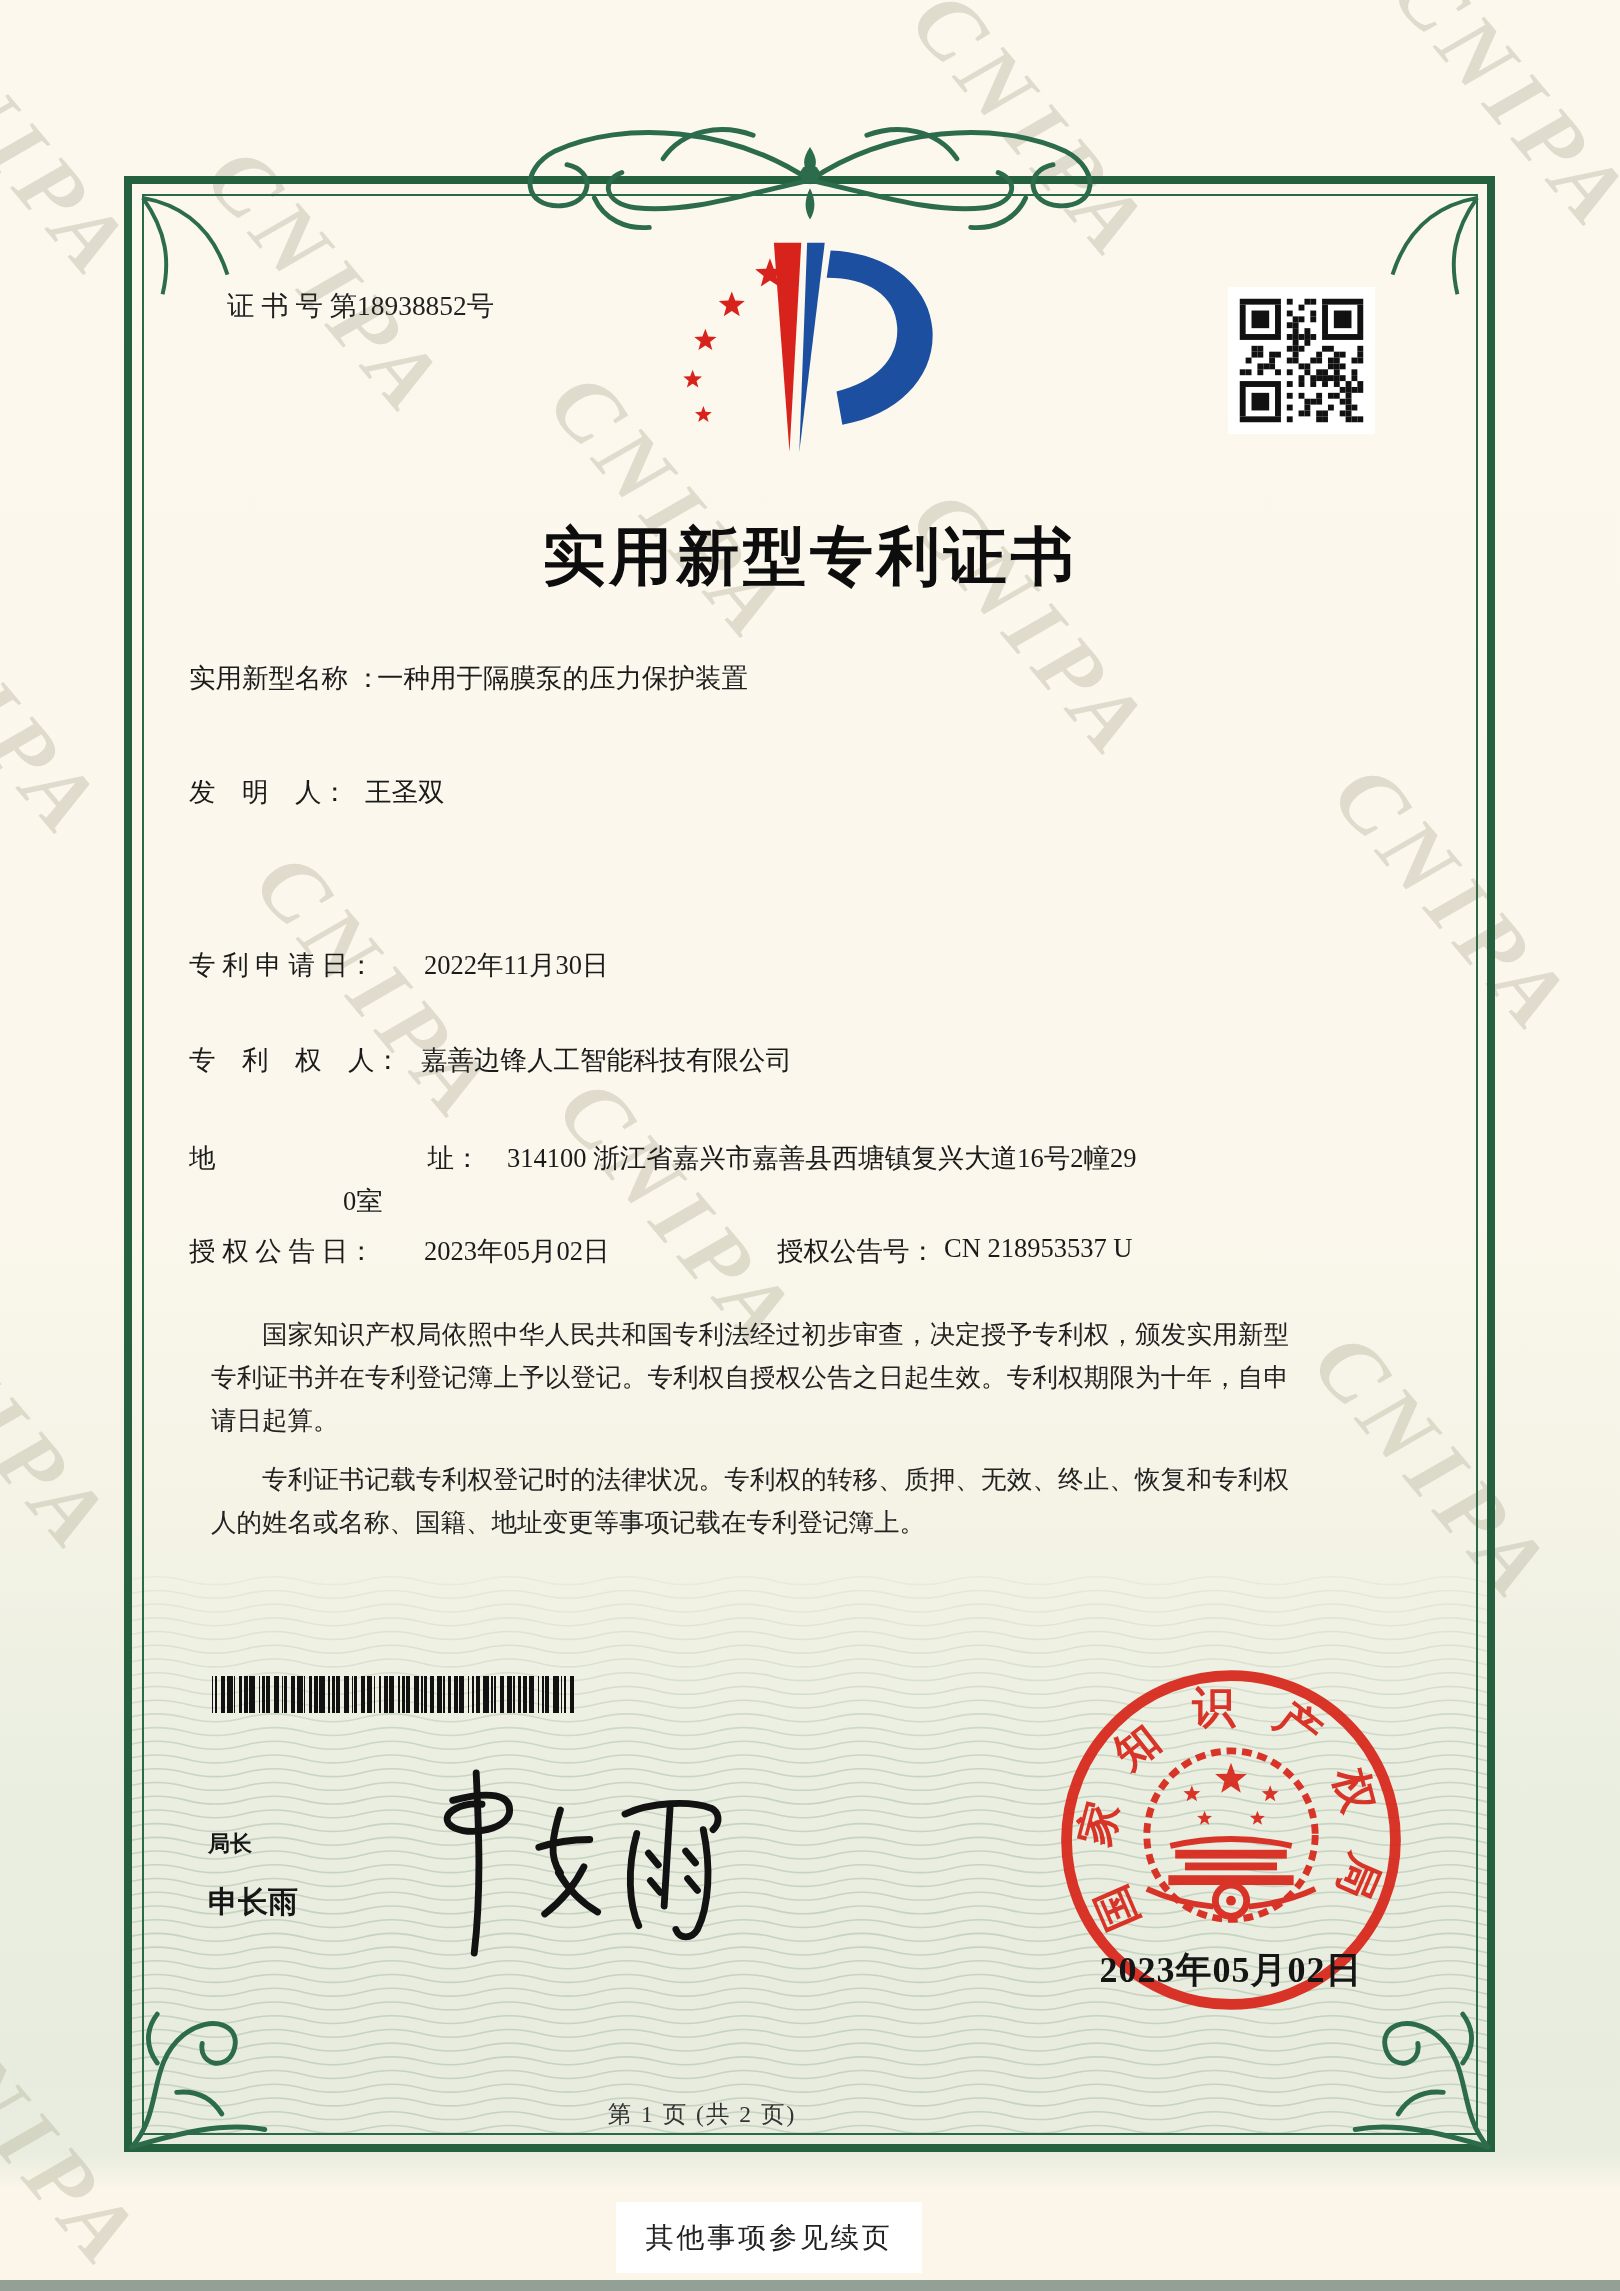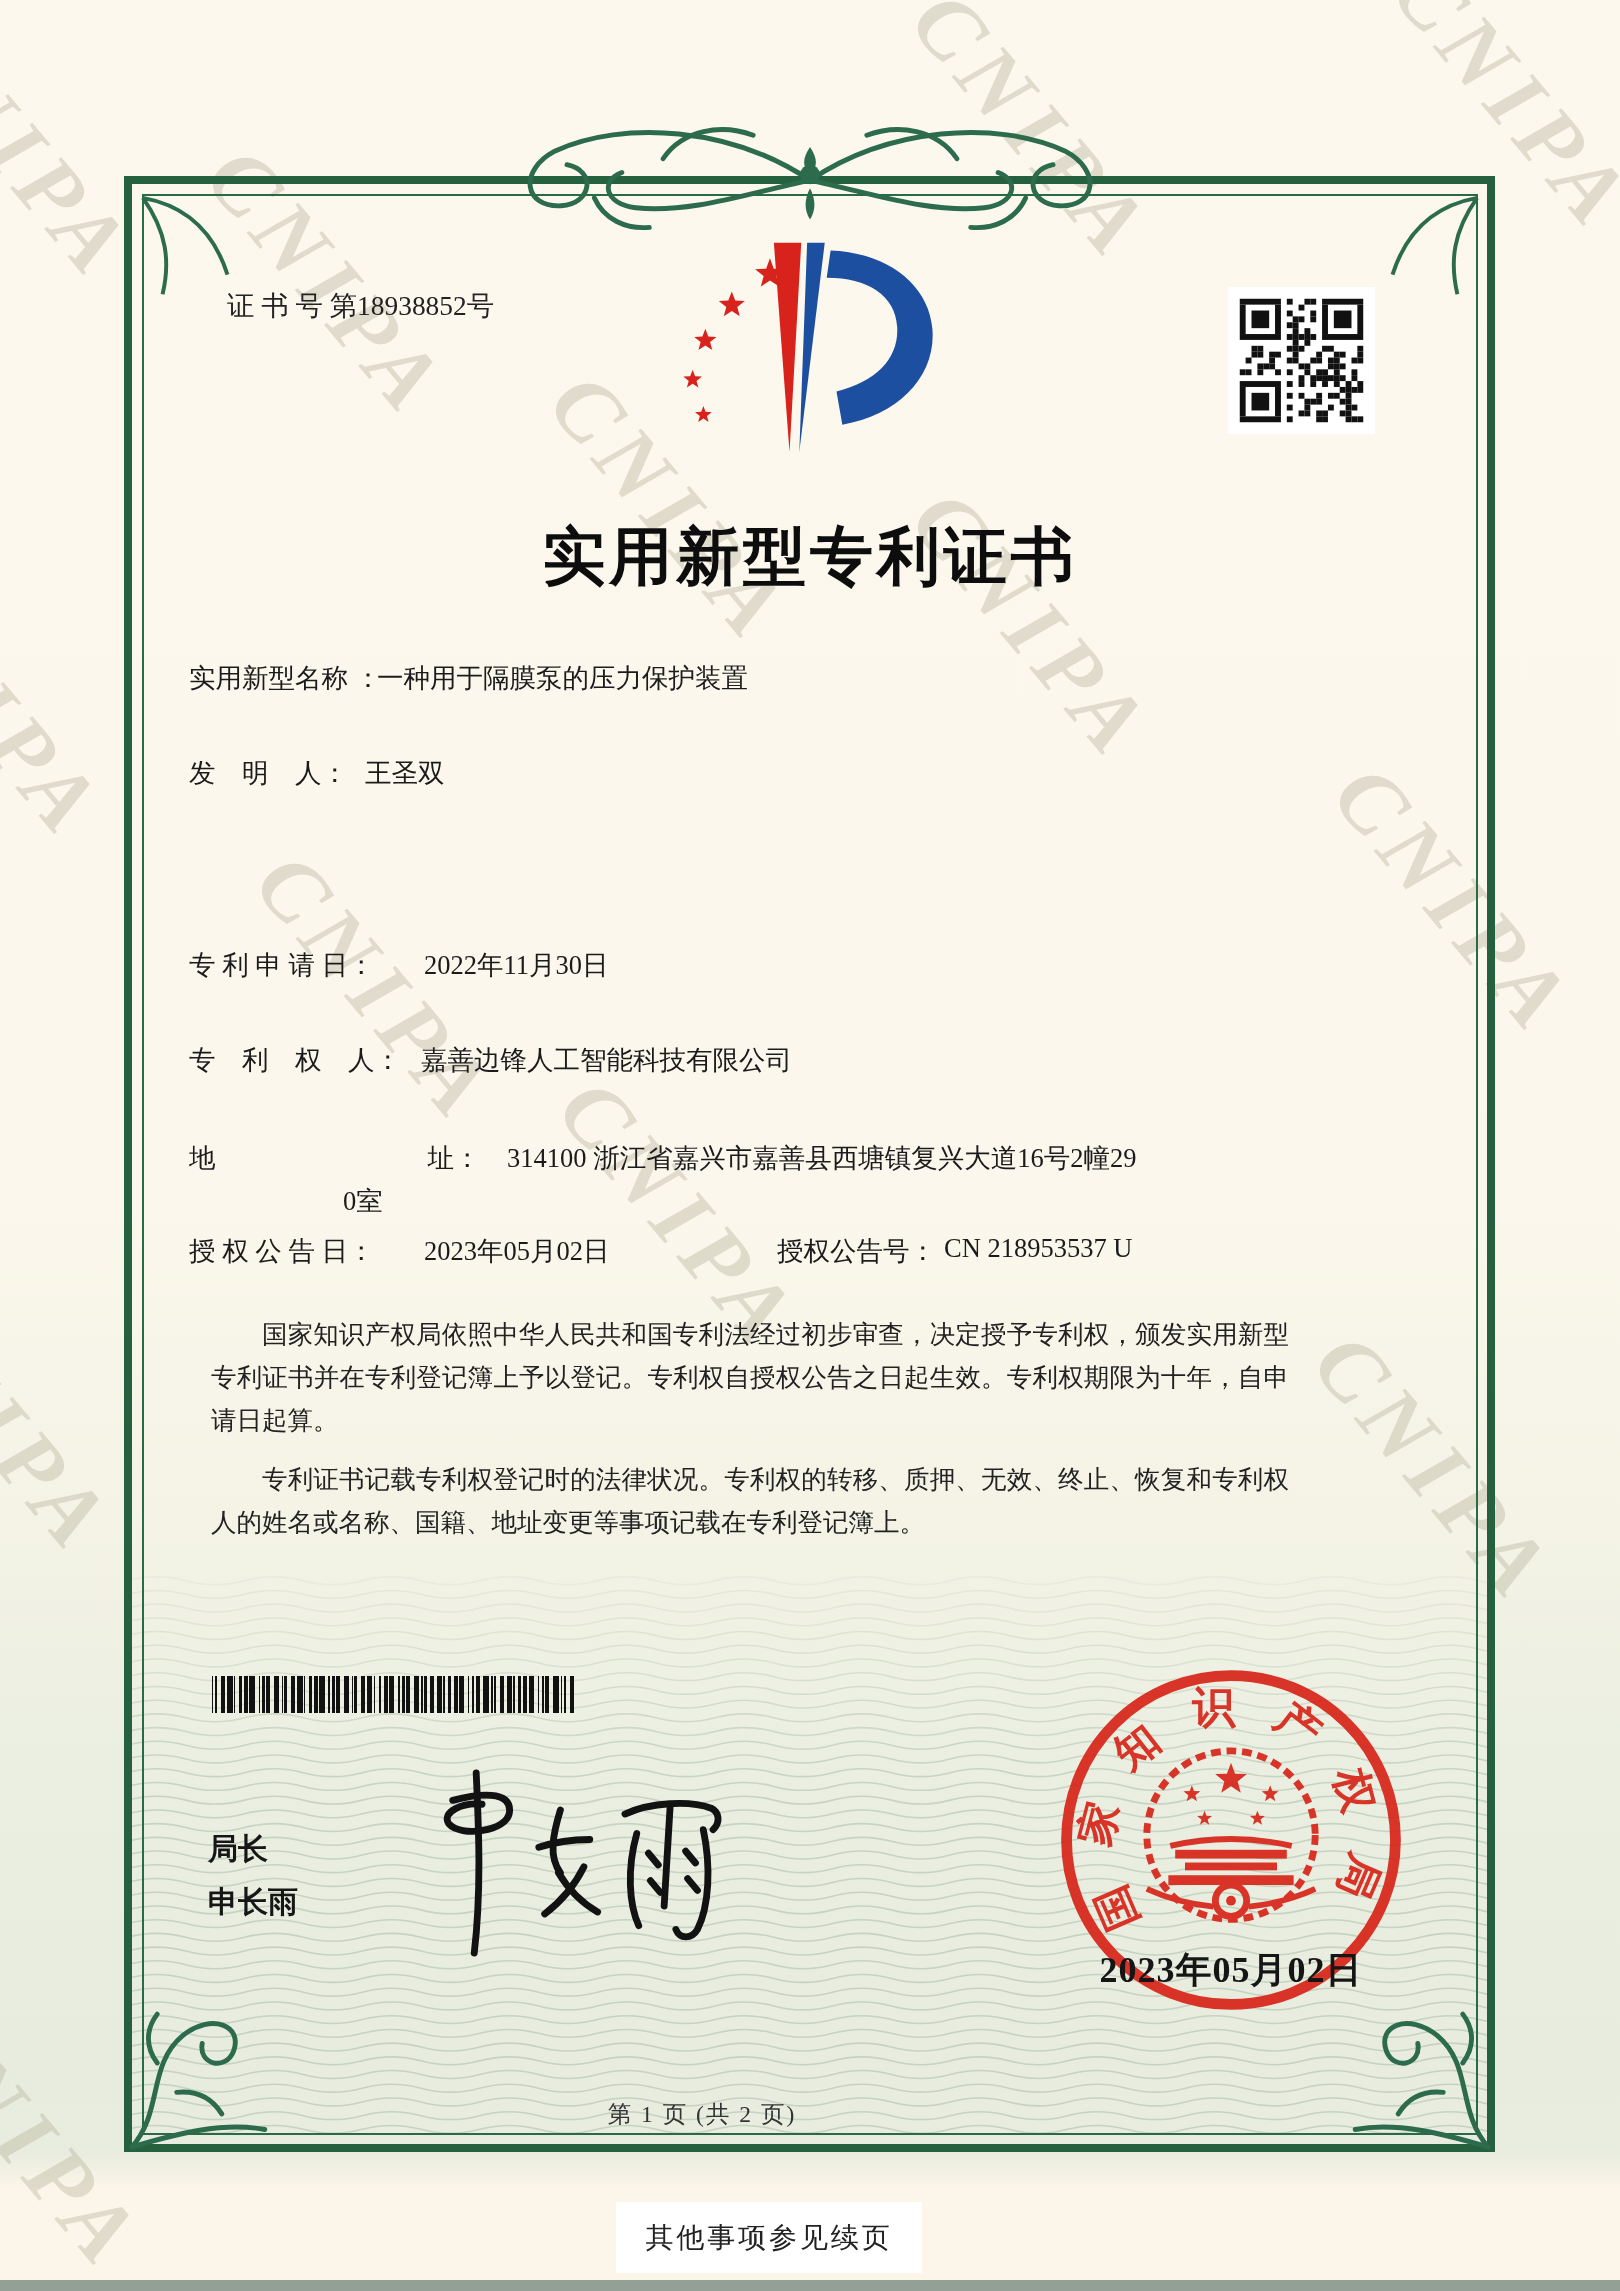--- a/index.html
+++ b/index.html
@@ -25,21 +25,21 @@
   #cert-no{left:214px; top:288px; font-size:27.4px; white-space:pre; color:#222;margin-left:13px;}
   #title{left:0; top:514px; width:1620px; text-align:center; font-size:63px; font-weight:bold; letter-spacing:3.9px; color:#0d0d0d;}
   
   .row{position:absolute; left:189px; width:1333px; height:39px; font-size:26.5px; color:#1b1b1b;}
   .lab{position:absolute; left:0; top:0; white-space:pre;}
   .val{position:absolute; top:0; white-space:pre;}
   
   #paras{left:211px; top:1313px; width:1078px; font-size:25.5px; line-height:43px; text-align:justify; color:#222;}
   #paras p{margin:0 0 15.7px 0; text-indent:51px;}
   
-  #officer-title{left:208px; top:1829px; font-family:Liberation Sans, sans-serif; font-weight:bold; font-size:30px; color:#161616;}
+  #officer-title{left:208px; top:1829px; font-family:Liberation Sans, sans-serif; font-weight:bold; font-size:22px; color:#161616;}
   #officer-name{left:208px; top:1882px; font-family:Liberation Mono, monospace; font-weight:bold; font-size:30px; color:#161616;}
   
   #seal-date{left:1045px; top:1946px; width:372px; text-align:center; font-size:36px; font-weight:600; color:#151515; letter-spacing:1px;}
   
   #page-info{left:0; top:2098px; width:1380px; text-align:center; font-size:23.5px; color:#333; letter-spacing:2px;padding-left:12px;}
   #note-strip{left:616px; top:2174px; width:306px; height:71px; background:#ffffff; display:flex; align-items:center; justify-content:center;margin-top:28px;}
   #note-text{font-size:28px; letter-spacing:2.9px; color:#222;}
   #bottom-bar{left:0; top:2280px; width:1620px; height:11.8px; background:#93a096;}
   svg{display:block;}
 </style>
@@ -295,21 +295,21 @@
       <rect x="126" y="132" width="6" height="6" fill="#111"></rect>
       <rect x="132" y="132" width="6" height="6" fill="#111"></rect>
     </svg>
 
   <div class="abs" id="title">实用新型专利证书</div>
 
   <div class="row" style="top:660px">
     <span class="lab">实用新型名称 ：</span>
     <span class="val" style="left:188px">一种用于隔膜泵的压力保护装置</span>
   </div>
-  <div class="row" style="top:755px">
+  <div class="row" style="top:774px">
     <span class="lab">发　明　人：</span>
     <span class="val" style="left:176px">王圣双</span>
   </div>
   <div class="row" style="top:947px">
     <span class="lab">专 利 申 请 日：</span>
     <span class="val" style="left:235px">2022年11月30日</span>
   </div>
   <div class="row" style="top:1042px">
     <span class="lab">专　利　权　人：</span>
     <span class="val" style="left:232px">嘉善边锋人工智能科技有限公司</span>

